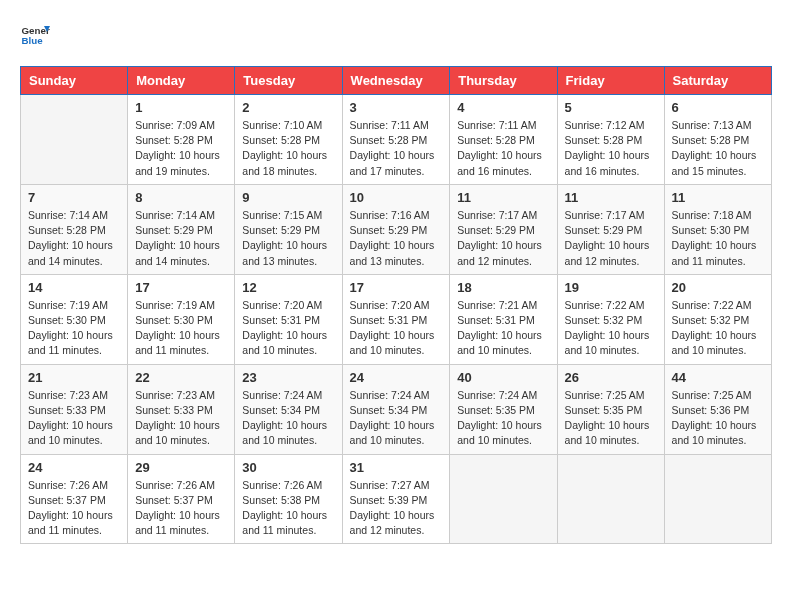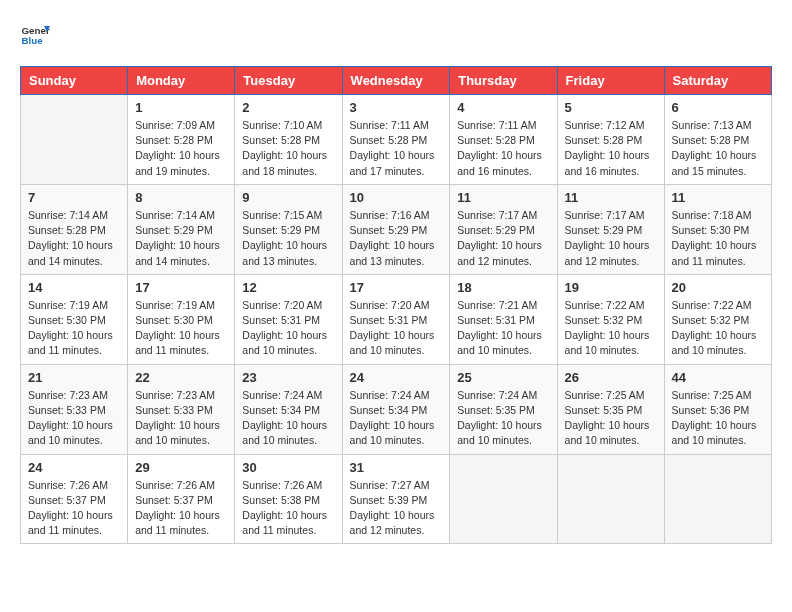--- a/index.html
+++ b/index.html
@@ -207,21 +207,21 @@
         </td>
         <td>
           <div class="day-num">23</div>
           <div class="day-info">Sunrise: 7:24 AM<br>Sunset: 5:34 PM<br>Daylight: 10 hours and 10 minutes.</div>
         </td>
         <td>
           <div class="day-num">24</div>
           <div class="day-info">Sunrise: 7:24 AM<br>Sunset: 5:34 PM<br>Daylight: 10 hours and 10 minutes.</div>
         </td>
         <td>
-          <div class="day-num">25</div>
+          <div class="day-num">40</div>
           <div class="day-info">Sunrise: 7:24 AM<br>Sunset: 5:35 PM<br>Daylight: 10 hours and 10 minutes.</div>
         </td>
         <td>
           <div class="day-num">26</div>
           <div class="day-info">Sunrise: 7:25 AM<br>Sunset: 5:35 PM<br>Daylight: 10 hours and 10 minutes.</div>
         </td>
         <td>
           <div class="day-num">44</div>
           <div class="day-info">Sunrise: 7:25 AM<br>Sunset: 5:36 PM<br>Daylight: 10 hours and 10 minutes.</div>
         </td>

